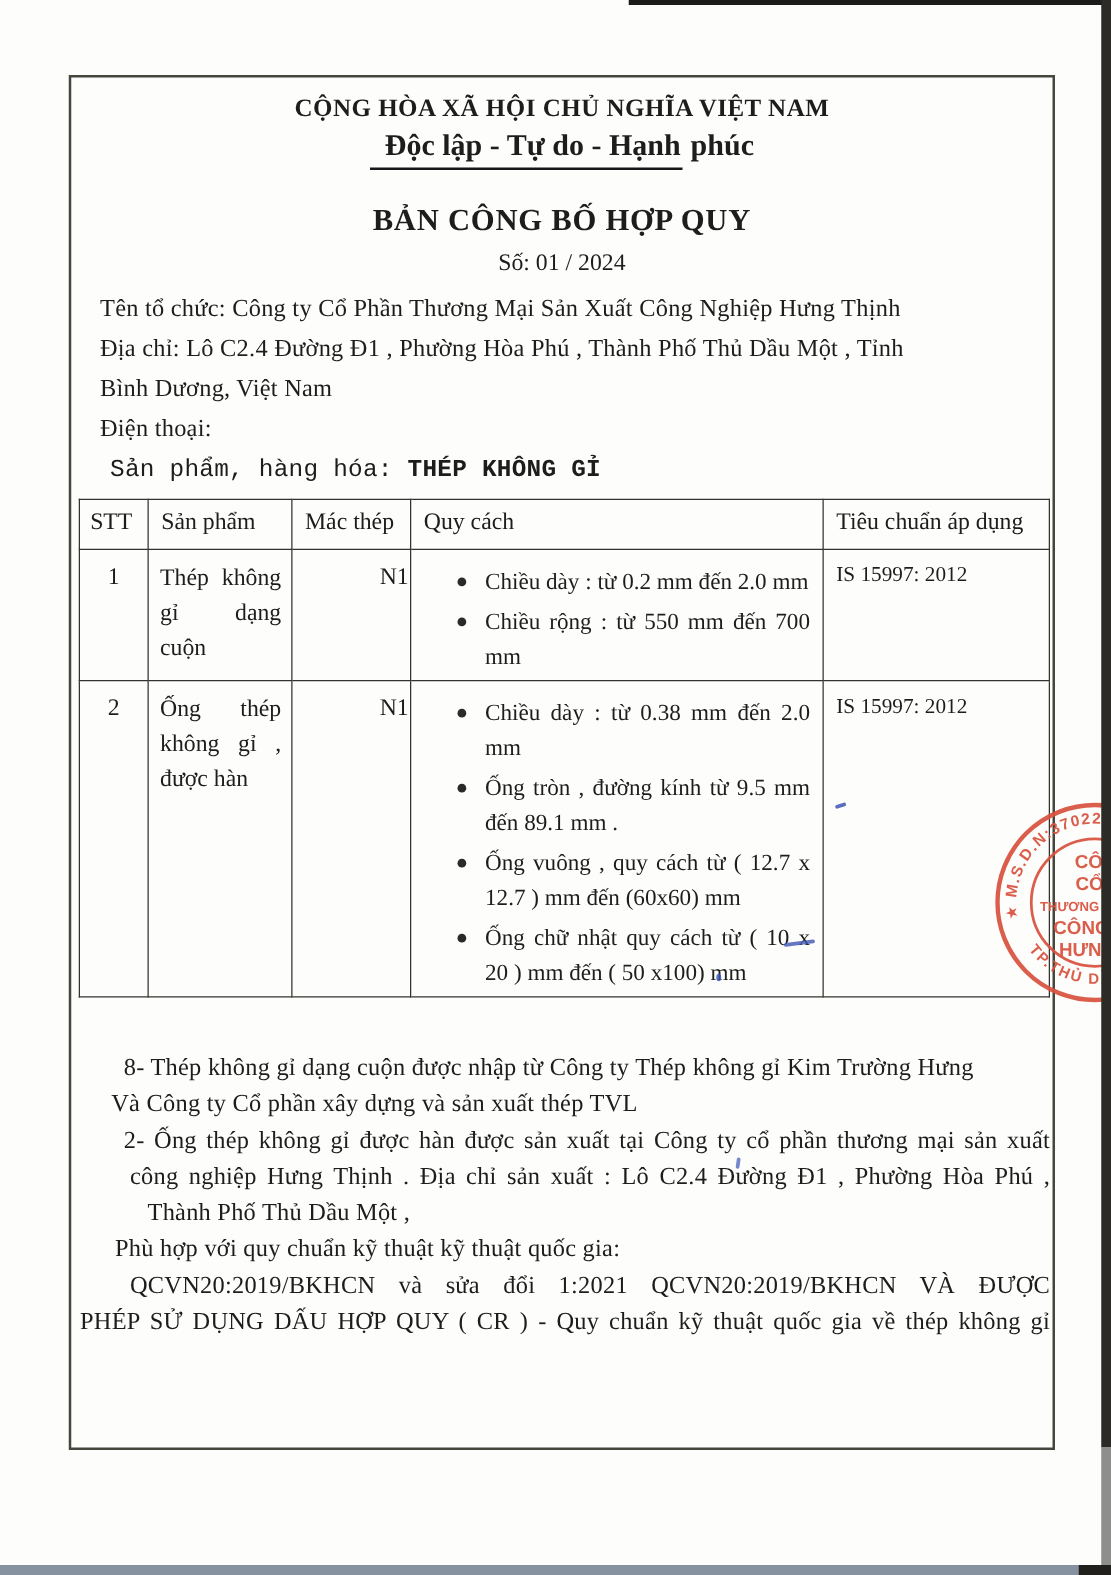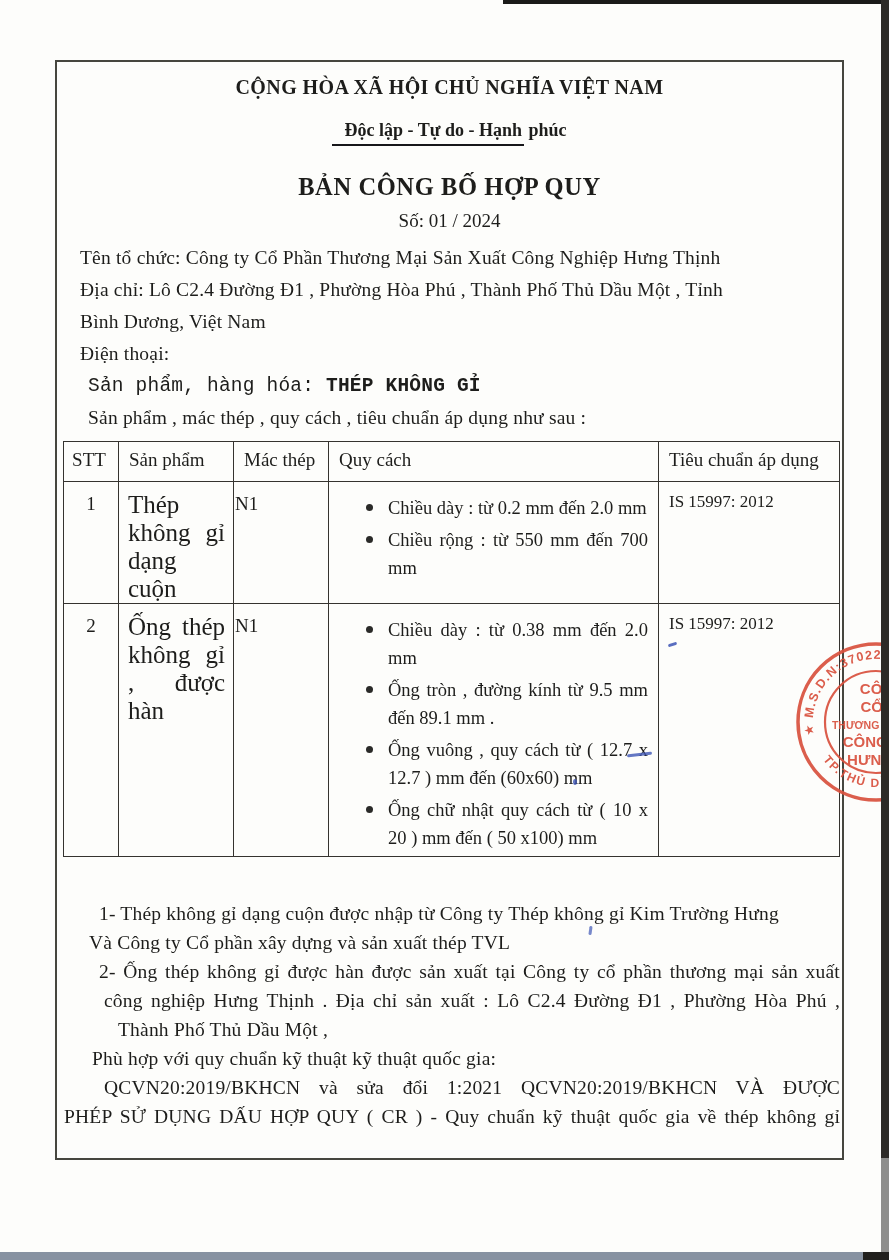--- a/index.html
+++ b/index.html
@@ -12,37 +12,37 @@
   .edge-right{position:absolute;right:0;top:0;width:8px;height:1158px;background:#2d2b27;z-index:10;}
   .edge-right-lower{position:absolute;right:0;top:1158px;width:8px;height:96px;background:#8e8e8c;z-index:10;}
   .edge-bottom{position:absolute;left:0;top:1252px;width:889px;height:8px;background:#8792a1;z-index:10;}
   .edge-bottom-corner{position:absolute;right:0;top:1252px;width:26px;height:8px;background:#21201d;z-index:11;}
 
   
   .frame{position:absolute;left:55px;top:60px;width:789px;height:1100px;
          border:2px solid #46463f;box-sizing:border-box;background:transparent;}
 
   .nat1{margin-top:14px;text-align:center;font-weight:bold;font-size:20px;letter-spacing:.4px;}
-  .nat2wrap{text-align:center;margin-top:21px;font-weight:bold;font-size:18px;}
+  .nat2wrap{text-align:center;margin-top:5px;font-weight:bold;font-size:24px;}
   .nat2wrap .ul{border-bottom:2px solid #17171a;padding:0 2px 3px 12px;display:inline-block;}
   .title{margin-top:27px;text-align:center;font-weight:bold;font-size:24.5px;letter-spacing:.6px;}
   .docnum{margin-top:9px;text-align:center;font-size:19px;}
 
   .info{margin:10px 20px 0 23px;font-size:19.5px;line-height:32px;letter-spacing:.2px;}
   .info .b{font-weight:bold;}
 
   table.spec{border-collapse:collapse;table-layout:fixed;width:776px;margin:7px 0 0 6px;}
   table.spec th,table.spec td{border:1.6px solid #35332f;vertical-align:top;box-sizing:border-box;}
   table.spec th{font-weight:normal;font-size:19px;text-align:left;height:40px;padding:7px 4px 0 10px;}
   table.spec th.c{text-align:center;padding-left:0;}
   tbody tr:nth-child(1) td{height:105px;}
   tbody tr:nth-child(2) td{height:231px;}
   td.c-stt{text-align:center;padding-top:11px;font-size:19px;}
-  td.c-prod{padding:9px 8px 0 9px;text-align:justify;font-size:25px;line-height:28px;}
-  td.c-grade{text-align:left;padding-top:11px;font-size:19px;}
+  td.c-prod{padding:9px 8px 0 9px;text-align:justify;font-size:19px;line-height:28px;}
+  td.c-grade{text-align:right;padding-top:11px;font-size:19px;}
   td.c-spec{padding:12px 10px 0 37px;}
   .spec-item{display:flex;margin-bottom:4px;}
   .dot{width:7px;height:7px;border-radius:50%;background:#2a2a28;margin:10px 15px 0 0;flex:none;}
   .spec-text{flex:1;text-align:justify;font-size:18.5px;line-height:28px;}
   td.c-std{padding:10px 6px 0 10px;font-size:17px;}
 
   .notes{margin:42px 6px 0 7px;width:776px;font-size:19.5px;line-height:29px;letter-spacing:.2px;box-sizing:border-box;}
   .note-line{white-space:nowrap;}
   .note-line.jl{white-space:normal;text-align:justify;text-align-last:justify;}
 
@@ -68,21 +68,20 @@
 
     <div class="title">BẢN CÔNG BỐ HỢP QUY</div>
     <div class="docnum">Số: 01 / 2024</div>
 
     <div class="info">
         <div class="info-line" style="padding-left: 0px;"><span>Tên tổ chức: Công ty Cổ Phần Thương Mại Sản Xuất Công Nghiệp Hưng Thịnh</span></div>
         <div class="info-line" style="padding-left: 0px;"><span>Địa chỉ: Lô C2.4 Đường Đ1 , Phường Hòa Phú , Thành Phố Thủ Dầu Một , Tỉnh</span></div>
         <div class="info-line" style="padding-left: 0px;"><span>Bình Dương, Việt Nam</span></div>
         <div class="info-line" style="padding-left: 0px;"><span>Điện thoại:</span></div>
         <div class="info-line" style="padding-left: 8px; font-family: Liberation Mono, monospace;"><span>Sản phẩm, hàng hóa: </span><span class="b">THÉP KHÔNG GỈ</span></div>
-        <div class="info-line" style="padding-left: 8px;"><span>Sản phẩm , mác thép , quy cách , tiêu chuẩn áp dụng như sau :</span></div>
       </div>
 
     <table class="spec">
       <colgroup>
         <col style="width:55px">
           <col style="width:115px">
           <col style="width:95px">
         <col style="width:330px">
           <col style="width:181px">
       </colgroup>
@@ -133,21 +132,21 @@
                 <span class="dot"></span>
                 <div class="spec-text">Ống chữ nhật quy cách từ ( 10 x 20 ) mm đến ( 50 x100) mm</div>
               </div>
             </td>
             <td class="c-std">IS 15997: 2012</td>
           </tr>
         </tbody>
     </table>
 
     <div class="notes">
-        <div class="note-line" style="padding-left: 35px;">1-  Thép không gỉ dạng cuộn được nhập từ Công ty Thép không gỉ Kim Trường Hưng</div>
+        <div class="note-line" style="padding-left: 35px;">8-  Thép không gỉ dạng cuộn được nhập từ Công ty Thép không gỉ Kim Trường Hưng</div>
         <div class="note-line" style="padding-left: 25px;">Và Công ty Cổ phần xây dựng và sản xuất thép TVL</div>
         <div class="note-line jl" style="padding-left: 35px;">2-  Ống thép không gỉ được hàn được sản xuất tại Công ty cổ phần thương mại sản xuất</div>
         <div class="note-line jl" style="padding-left: 40px;">công nghiệp Hưng Thịnh . Địa chỉ sản xuất : Lô C2.4 Đường Đ1 , Phường Hòa Phú ,</div>
         <div class="note-line" style="padding-left: 54px;">Thành Phố Thủ Dầu Một ,</div>
         <div class="note-line" style="padding-left: 28px;">Phù hợp với quy chuẩn kỹ thuật kỹ thuật quốc gia:</div>
         <div class="note-line jl" style="padding-left: 40px;">QCVN20:2019/BKHCN và sửa đổi 1:2021 QCVN20:2019/BKHCN VÀ ĐƯỢC</div>
         <div class="note-line jl" style="padding-left: 0px;">PHÉP SỬ DỤNG DẤU HỢP QUY ( CR ) -  Quy chuẩn kỹ thuật quốc gia về thép không gỉ</div>
       </div>
   </div>
 

